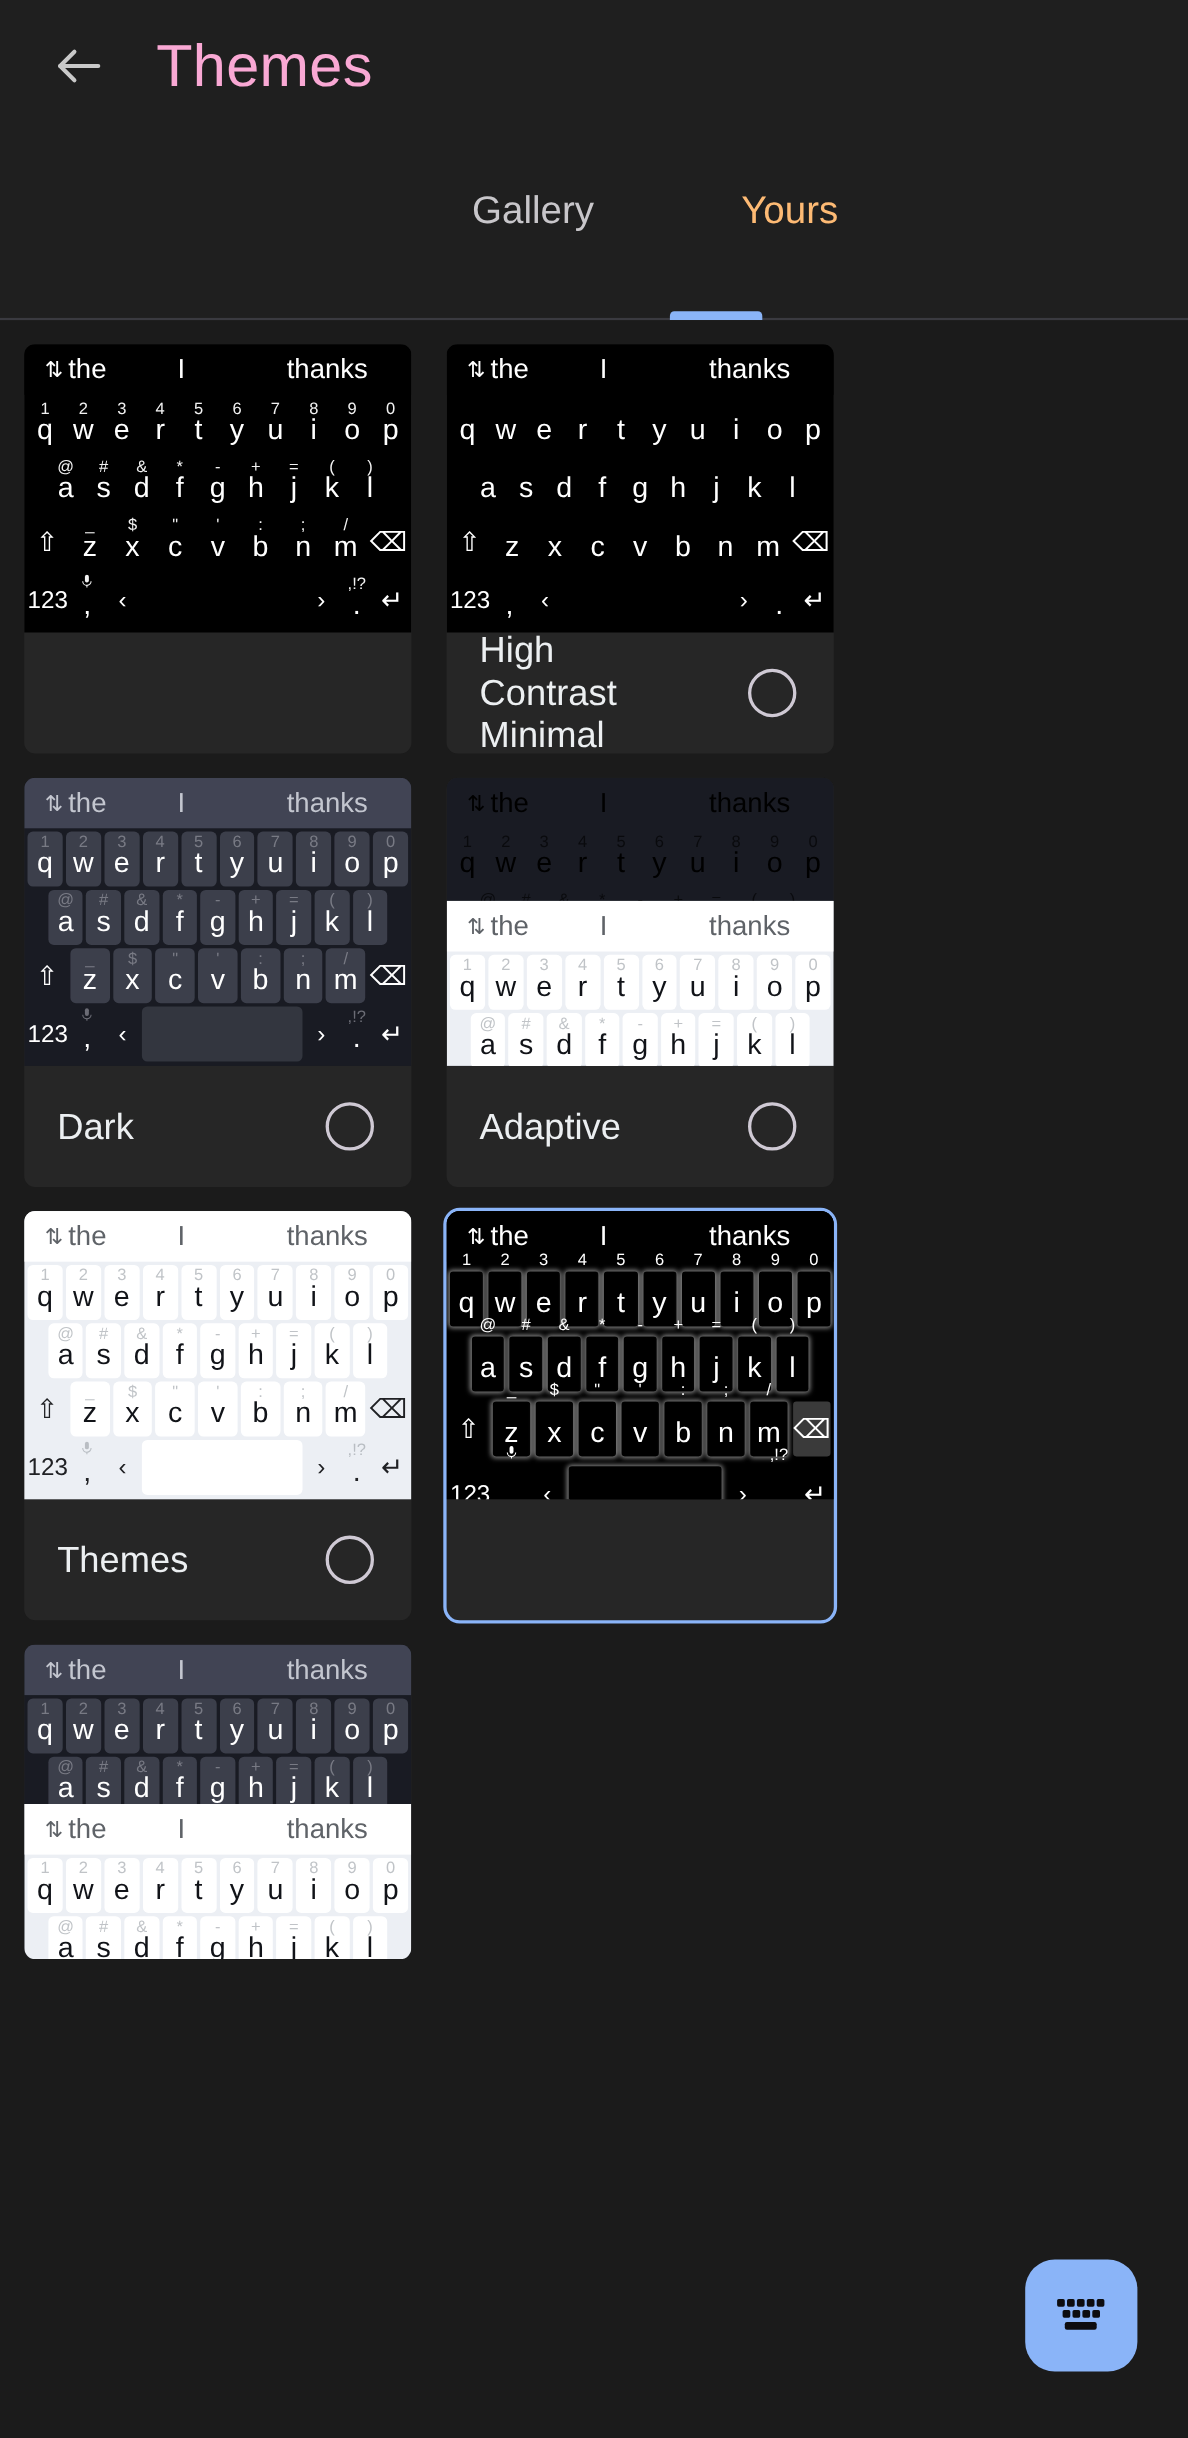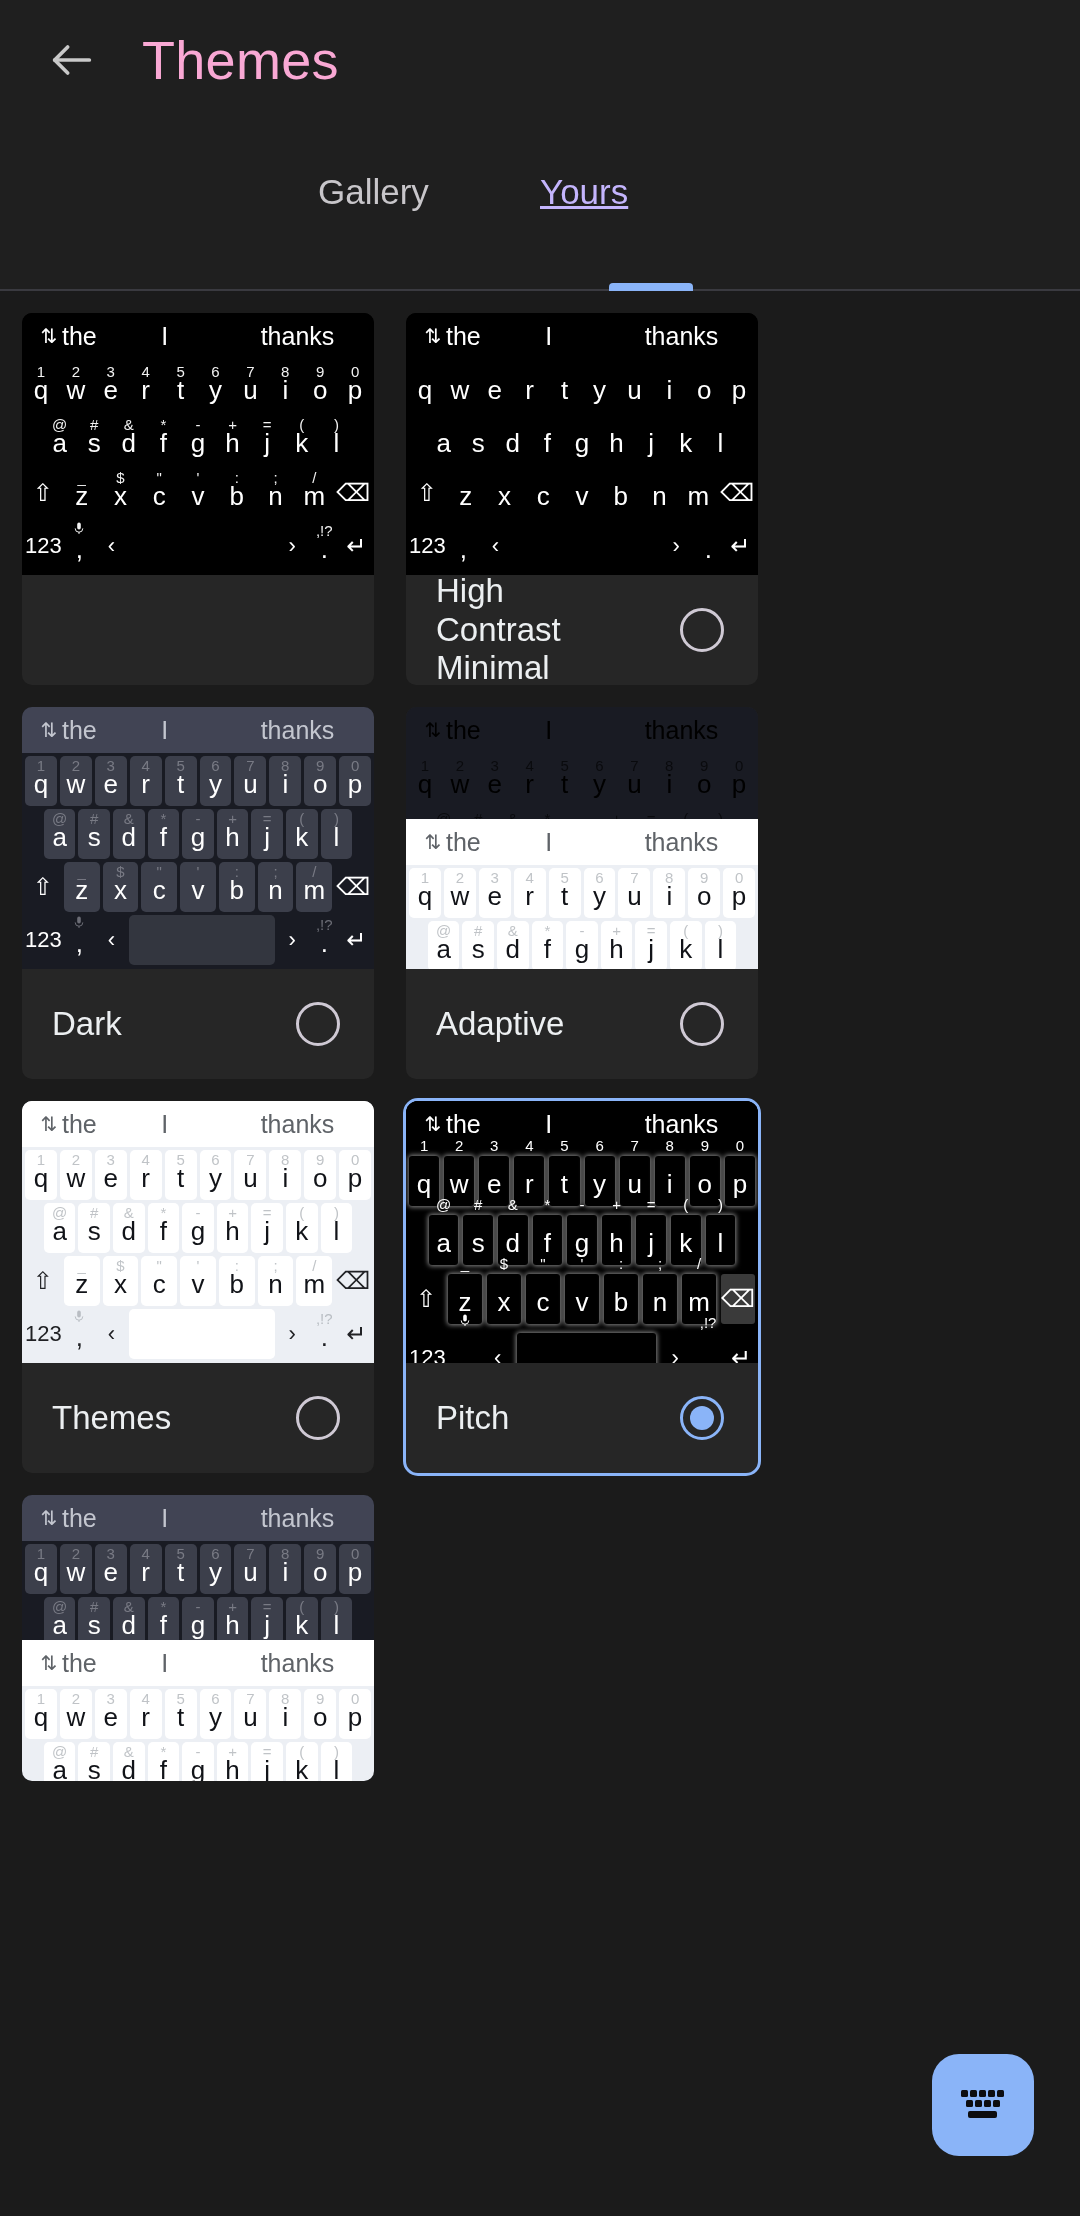--- a/index.html
+++ b/index.html
@@ -38,29 +38,29 @@
     background: #1f1f1f;
     display: flex;
     align-items: flex-end;
     justify-content: center;
     gap: 0px;
     position: relative;
     border-bottom: 2px solid #3a3a40;
   }
   .tab {
     height: 100%;
-    display: flex; align-items: center; justify-content: flex-start;
+    display: flex; align-items: center; justify-content: flex-end;
     font-size: 35px;
     color: #c8c6ca;
     padding: 0 0 26px 0;
     width: 222px;
     position: relative;
     cursor: pointer;
   }
-  .tab.active { color: #c4b5fd; text-decoration: underline; }
+  .tab.active { color: #fdba74; }
   .tab .ink {
     position: absolute;
     bottom: -2px; left: 50%; transform: translateX(-50%);
     width: 84px; height: 8px;
     background: #8ab4f8;
     border-radius: 4px 4px 0 0;
   }
 
   
   .grid {
@@ -1299,24 +1299,20 @@
             </div>
             <div class="key plain">
               <span class="hint">,!?</span>
               <span>.</span>
             </div>
             <div class="key plain ico centered">
               <span>↵</span>
             </div>
           </div>
         </div>
-    </div>
-    <div class="label-row">
-      <div class="theme-name">Pitch</div>
-      <div class="radio checked"></div>
     </div>
   </div>
 
   <div class="card" style="height:286px">
     <div class="preview t-dark" style="height:286px">
       <div class="kb">
           <div class="kb-suggest">
             <span class="sg-arrow">⇅</span>
             <span class="sg">the</span>
             <span class="sg">I</span>

